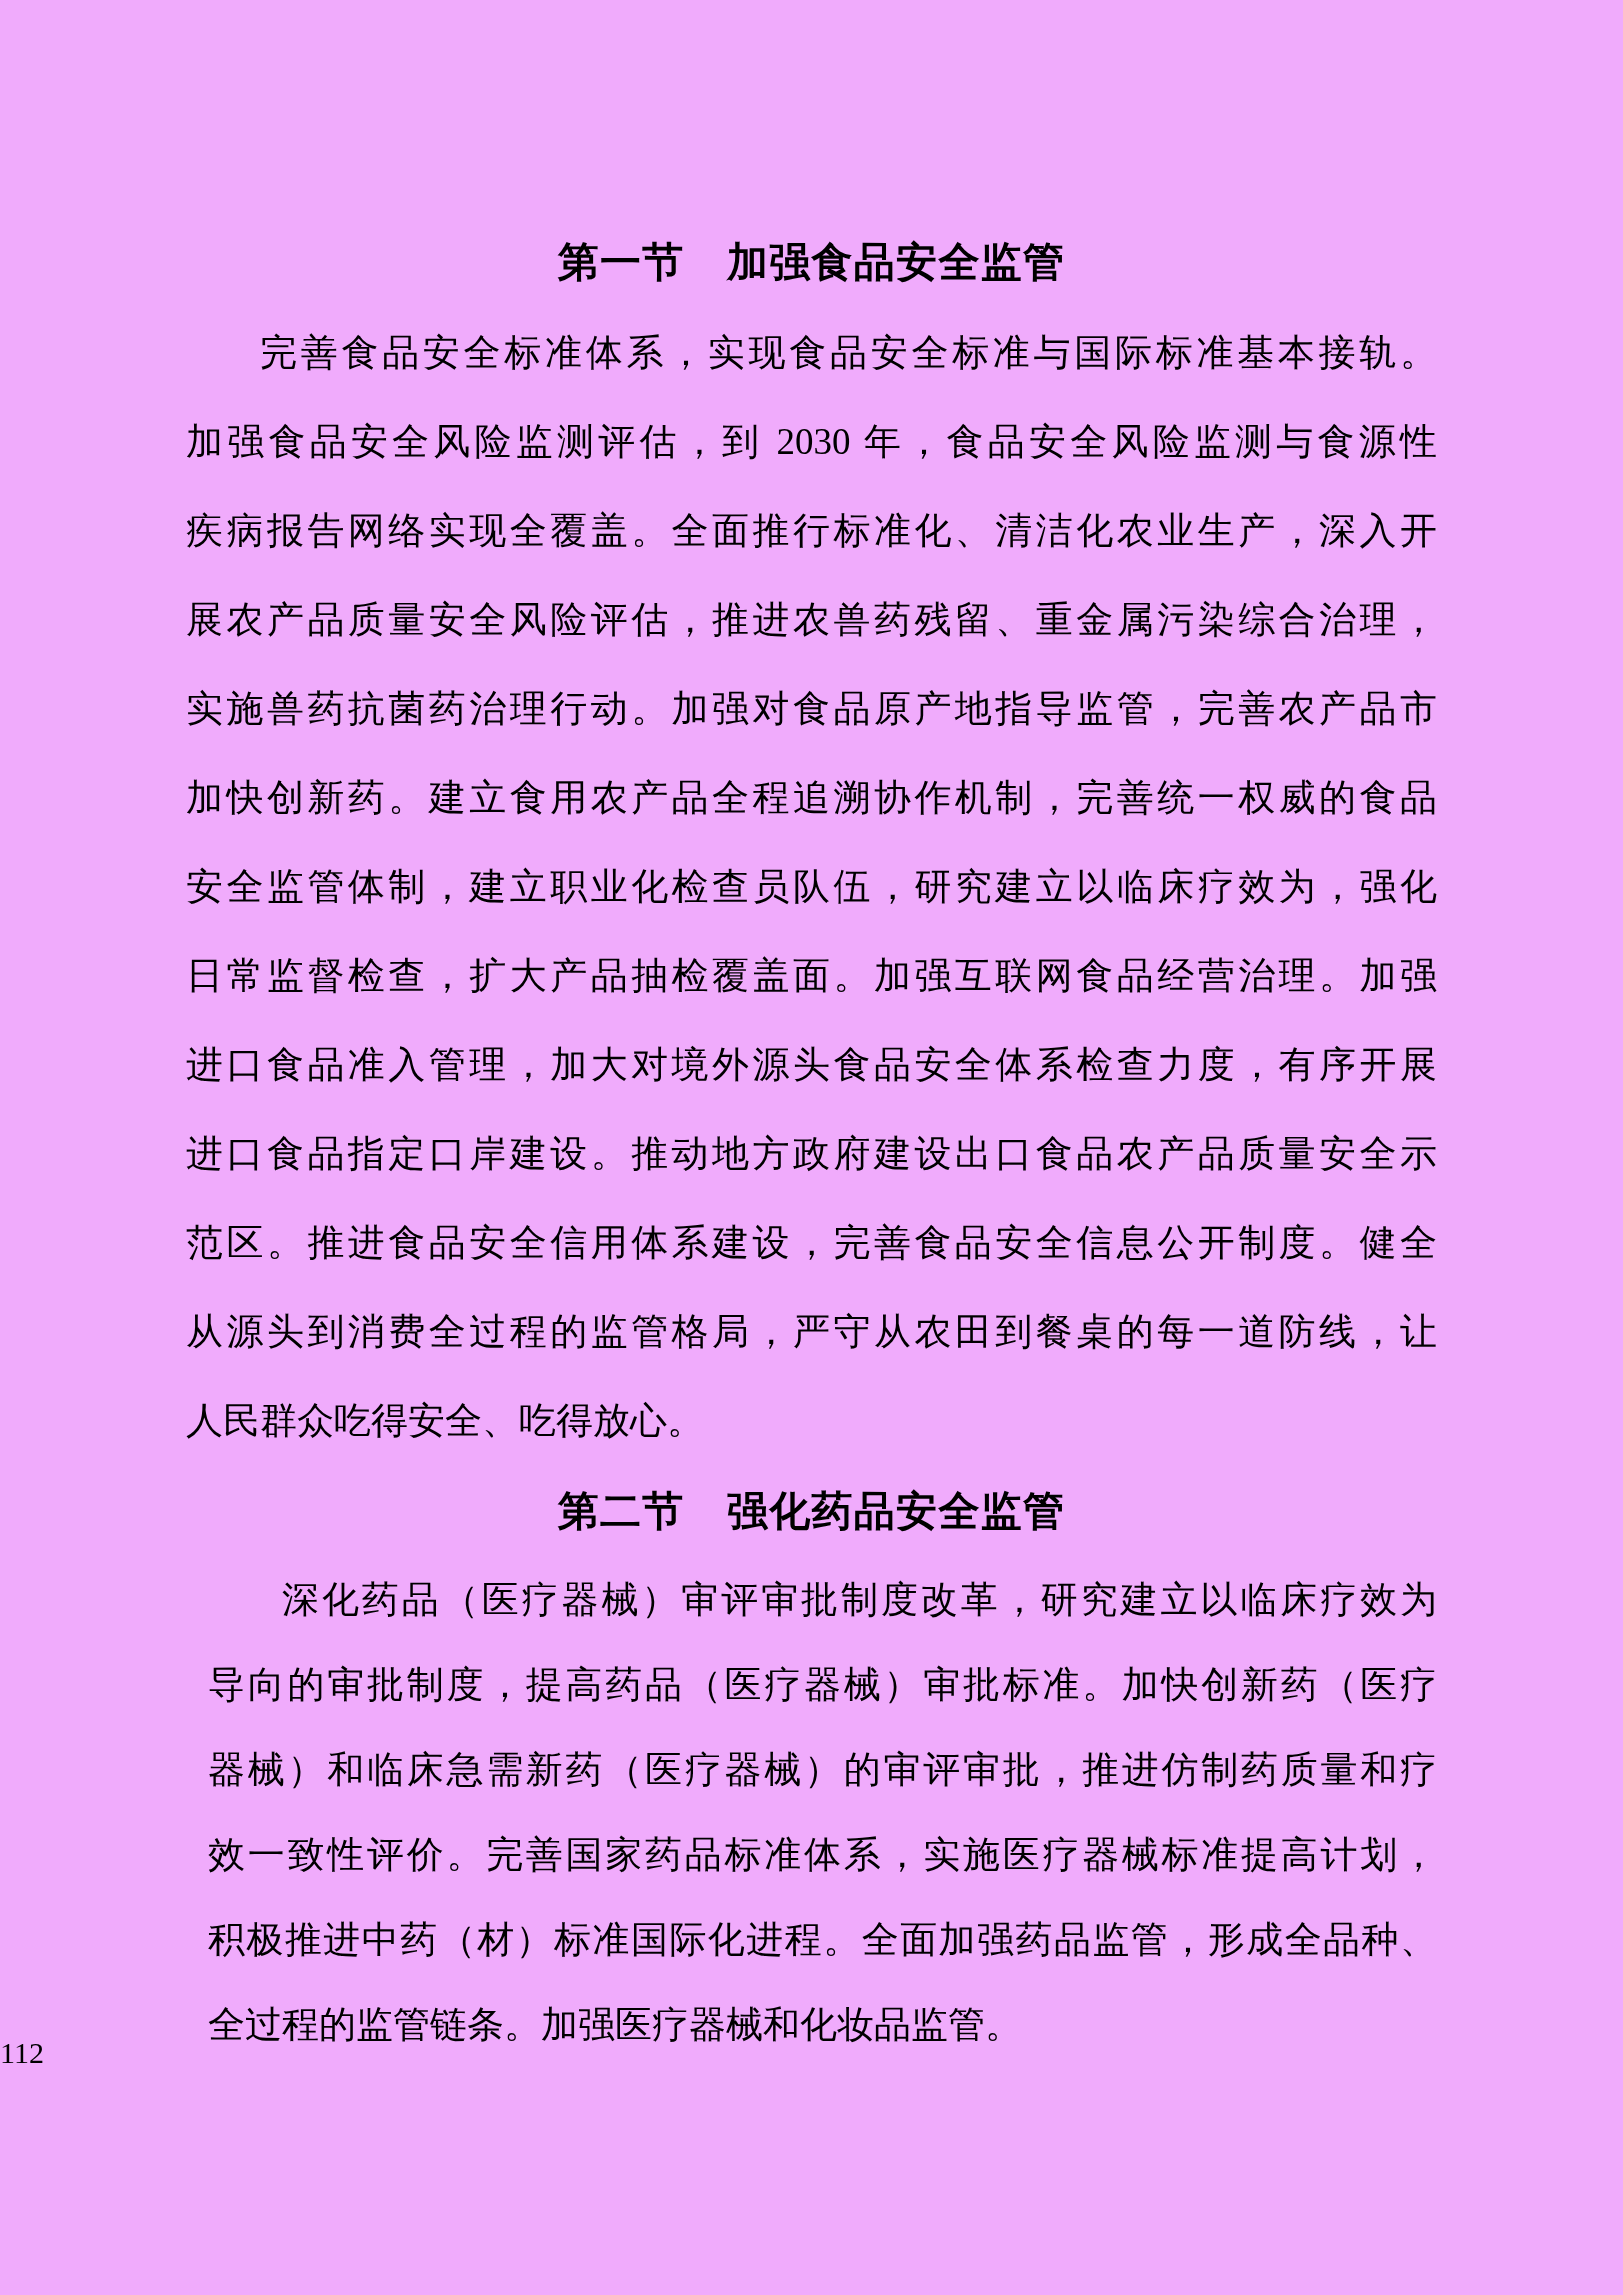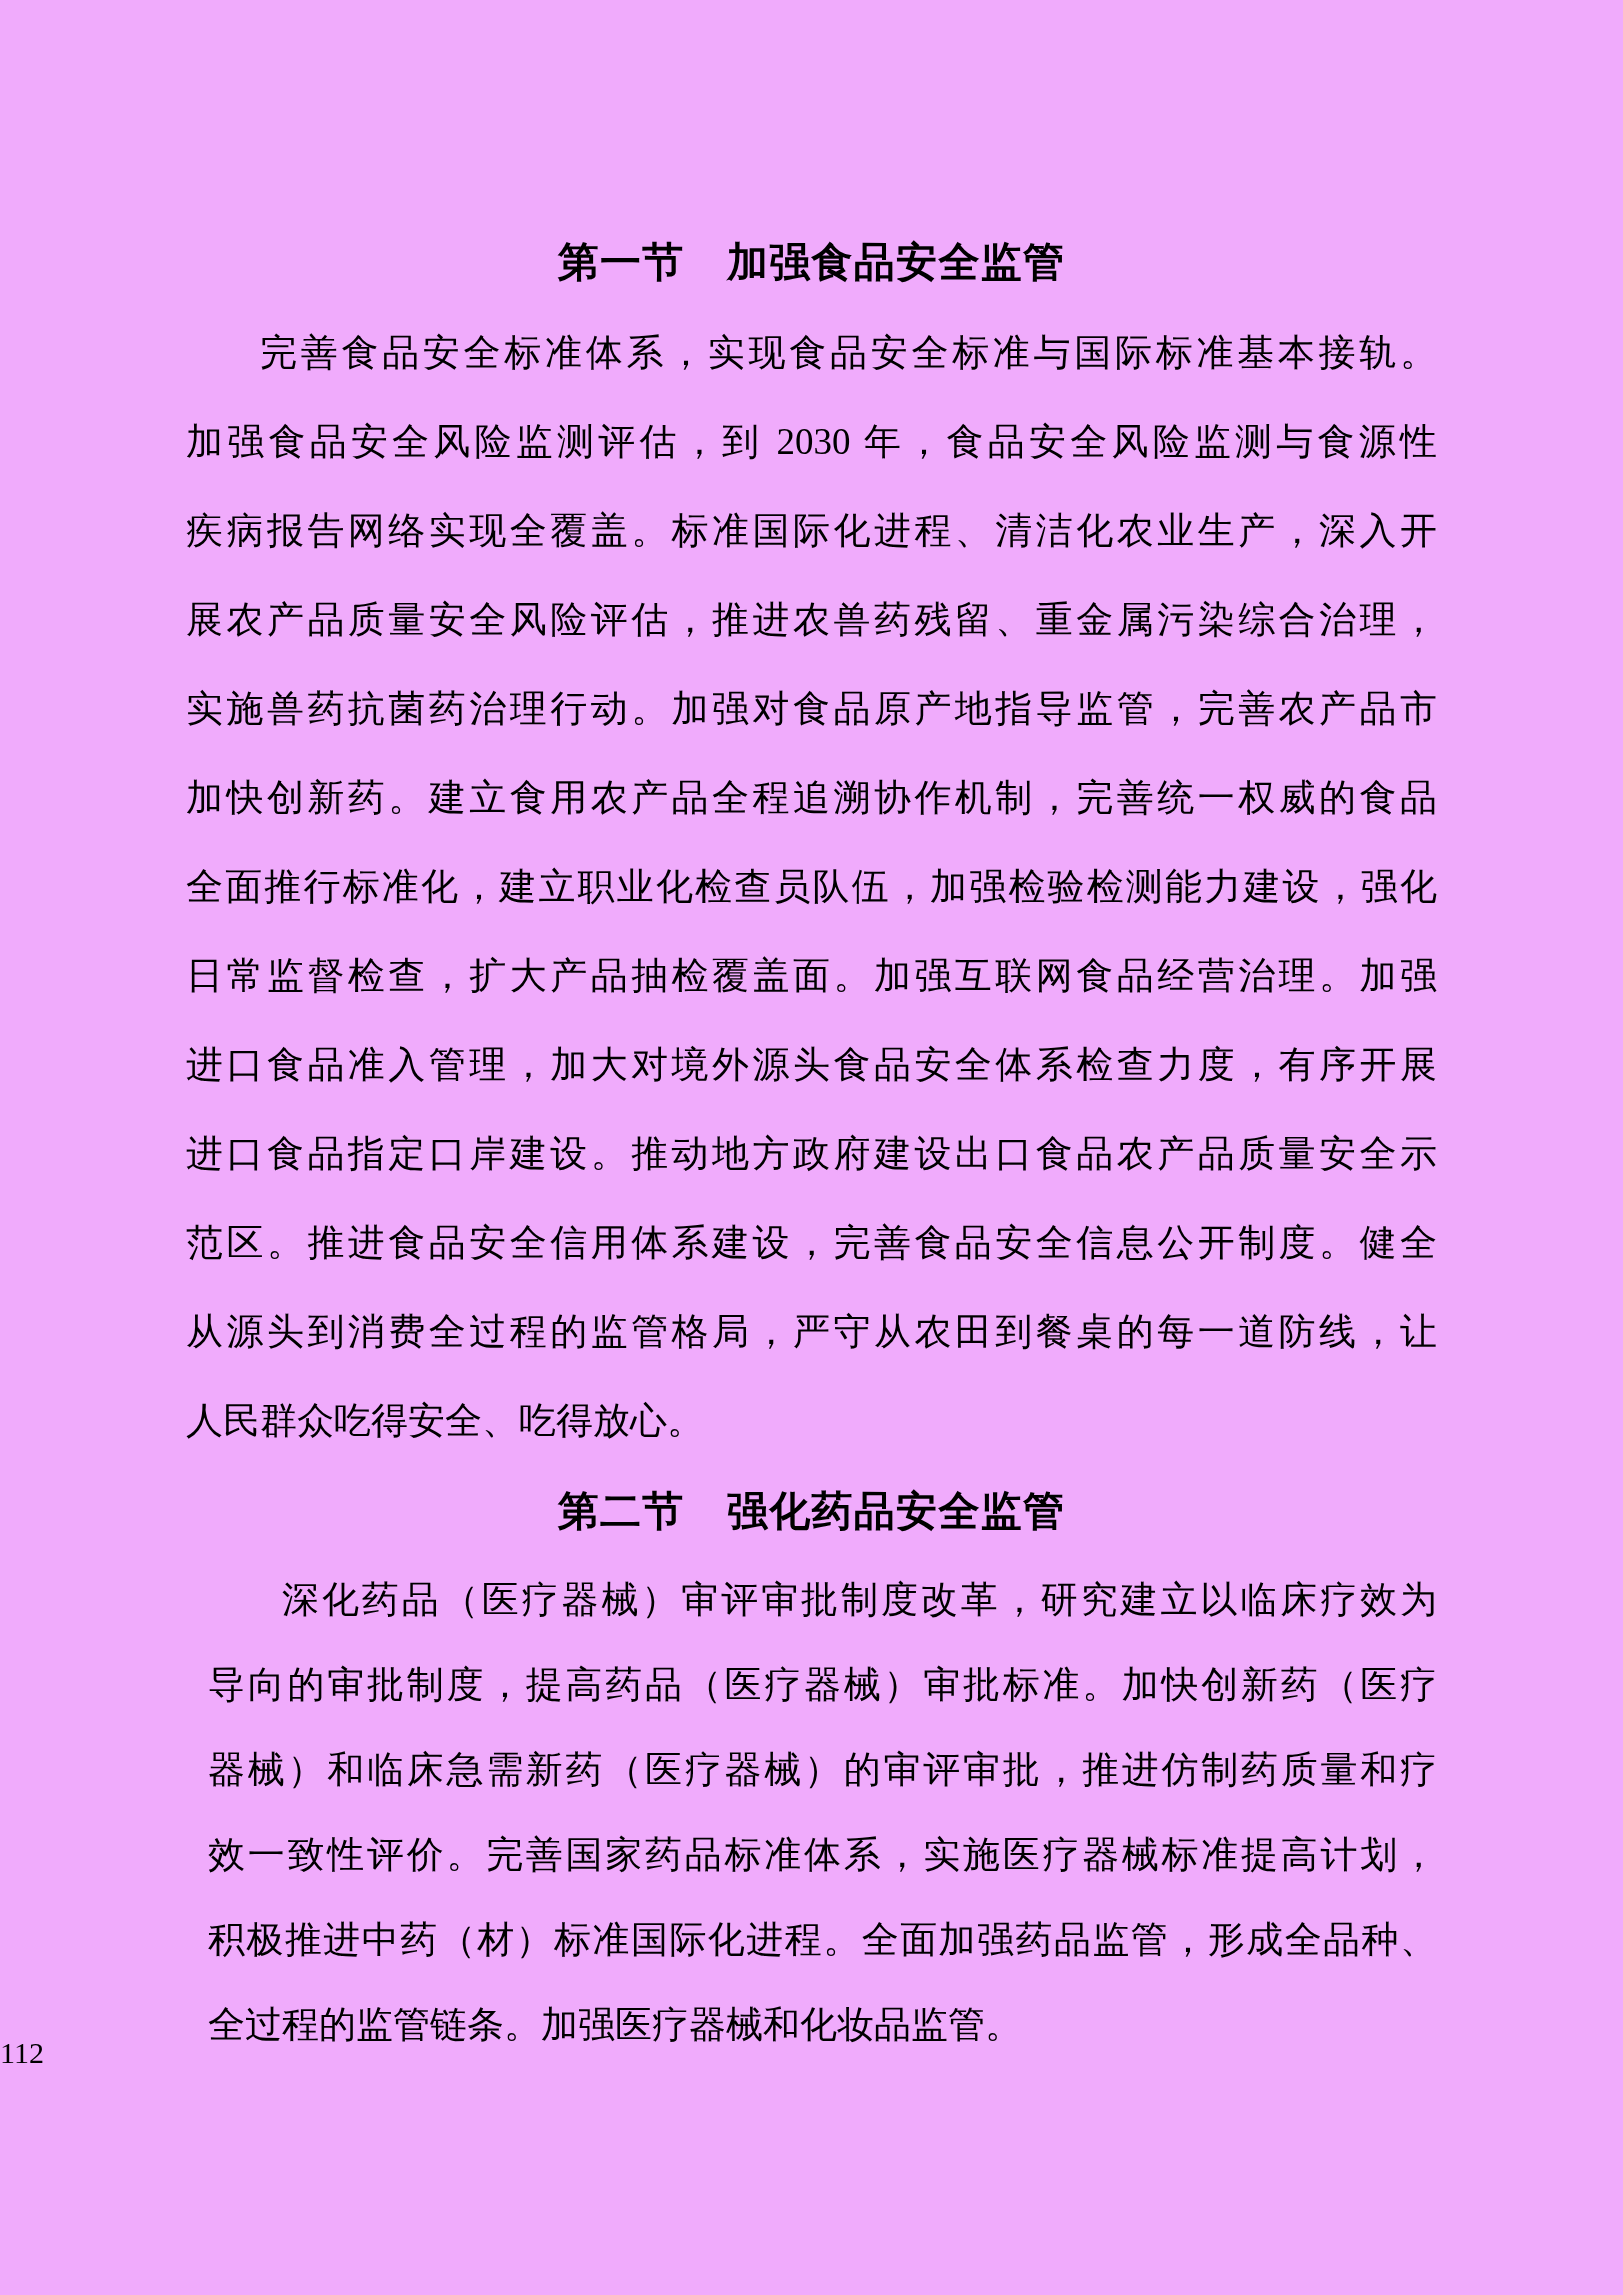--- a/index.html
+++ b/index.html
@@ -60,25 +60,25 @@
 </head>
 <body>
 
 <div class="page">
   <div class="content">
 
     <div class="section">
       <div class="heading">第一节　加强食品安全监管</div>
       <div class="line first">完善食品安全标准体系，实现食品安全标准与国际标准基本接轨。</div>
       <div class="line">加强食品安全风险监测评估，到 2030 年，食品安全风险监测与食源性</div>
-      <div class="line">疾病报告网络实现全覆盖。标准国际化进程、清洁化农业生产，深入开</div>
+      <div class="line">疾病报告网络实现全覆盖。全面推行标准化、清洁化农业生产，深入开</div>
       <div class="line">展农产品质量安全风险评估，推进农兽药残留、重金属污染综合治理，</div>
       <div class="line">实施兽药抗菌药治理行动。加强对食品原产地指导监管，完善农产品市</div>
       <div class="line">加快创新药。建立食用农产品全程追溯协作机制，完善统一权威的食品</div>
-      <div class="line">全面推行标准化，建立职业化检查员队伍，加强检验检测能力建设，强化</div>
+      <div class="line">安全监管体制，建立职业化检查员队伍，研究建立以临床疗效为，强化</div>
       <div class="line">日常监督检查，扩大产品抽检覆盖面。加强互联网食品经营治理。加强</div>
       <div class="line">进口食品准入管理，加大对境外源头食品安全体系检查力度，有序开展</div>
       <div class="line">进口食品指定口岸建设。推动地方政府建设出口食品农产品质量安全示</div>
       <div class="line">范区。推进食品安全信用体系建设，完善食品安全信息公开制度。健全</div>
       <div class="line">从源头到消费全过程的监管格局，严守从农田到餐桌的每一道防线，让</div>
       <div class="line last">人民群众吃得安全、吃得放心。</div>
     </div>
 
     <div class="section s2">
       <div class="heading">第二节　强化药品安全监管</div>

